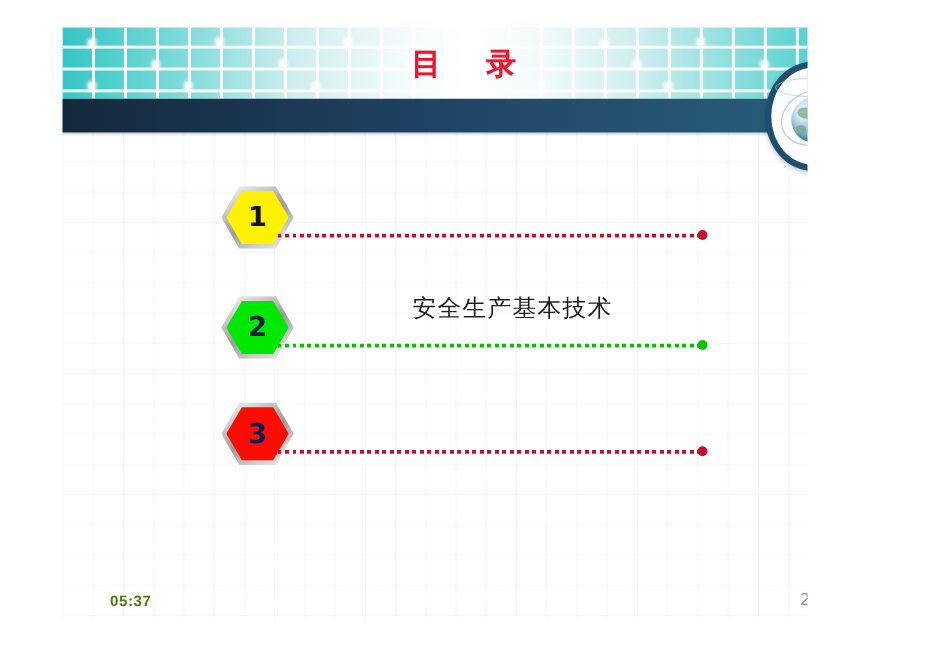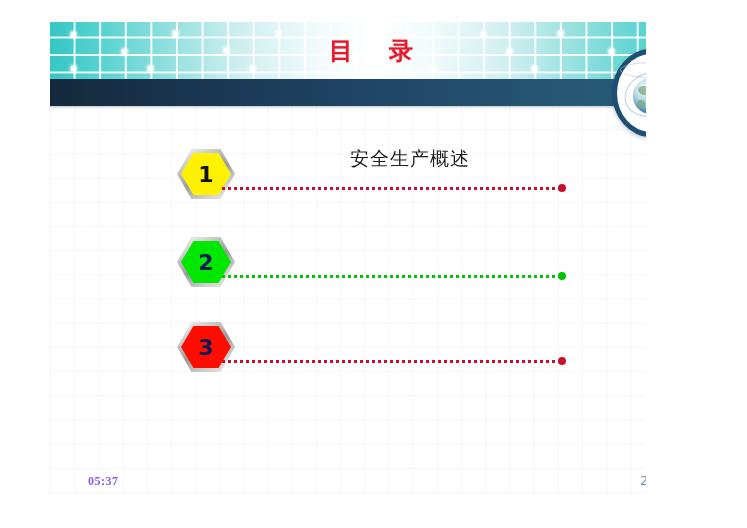--- a/index.html
+++ b/index.html
@@ -206,22 +206,22 @@
     left: 558px;
     width: 8px; height: 8px;
     border-radius: 50%;
   }
 
   
   #footer-time {
     position: absolute;
     left: 88px; top: 474px;
     font-size: 12px;
-    color: #8b5cf6;
-    font-family: Liberation Serif, serif;
+    color: #4d7c0f;
+    font-family: Liberation Sans, sans-serif;
     font-weight: bold;
     letter-spacing: 0.5px;
   }
   #footer-page {
     position: absolute;
     left: 640px; top: 473px;
     font-size: 13px;
     color: #7a95ad;
     font-family: "DejaVu Sans", "Liberation Sans", sans-serif;
   }
@@ -274,31 +274,31 @@
       <div class="globe-land" style="left:4px; top:22px; width:8px; height:7px;"></div>
     </div>
   </div>
 
   <div class="toc-row" style="top:140px;">
     <div class="hexagon">
       <div class="hex-outer"></div>
       <div class="hex-inner" id="hex-fill-1" style="background: linear-gradient(155deg, rgb(255, 242, 0) 0%, rgb(255, 242, 0) 55%, rgb(255, 242, 0) 100%);"></div>
       <div class="hex-num" id="hex-num-1" style="color: rgb(17, 17, 17);">1</div>
     </div>
-    <div class="toc-label">安全生产概述</div>
     <div class="toc-line" id="toc-line-1" style="background-image: repeating-linear-gradient(to right, rgb(200, 16, 46) 0px, rgb(200, 16, 46) 3px, transparent 3px, transparent 6px);"></div>
     <div class="toc-line-end" id="toc-dot-1" style="background: rgb(200, 16, 46);"></div>
   </div>
 
   <div class="toc-row" style="top:228px;">
     <div class="hexagon">
       <div class="hex-outer"></div>
       <div class="hex-inner" id="hex-fill-2" style="background: linear-gradient(155deg, rgb(0, 232, 0) 0%, rgb(0, 232, 0) 55%, rgb(0, 232, 0) 100%);"></div>
       <div class="hex-num" id="hex-num-2" style="color: rgb(13, 26, 85);">2</div>
     </div>
+    <div class="toc-label">安全生产基本技术</div>
     <div class="toc-line" id="toc-line-2" style="background-image: repeating-linear-gradient(to right, rgb(0, 196, 0) 0px, rgb(0, 196, 0) 3px, transparent 3px, transparent 6px);"></div>
     <div class="toc-line-end" id="toc-dot-2" style="background: rgb(0, 196, 0);"></div>
   </div>
 
   <div class="toc-row" style="top:313px;">
     <div class="hexagon">
       <div class="hex-outer"></div>
       <div class="hex-inner" id="hex-fill-3" style="background: linear-gradient(155deg, rgb(252, 13, 0) 0%, rgb(252, 13, 0) 55%, rgb(252, 13, 0) 100%);"></div>
       <div class="hex-num" id="hex-num-3" style="color: rgb(13, 26, 85);">3</div>
     </div>

